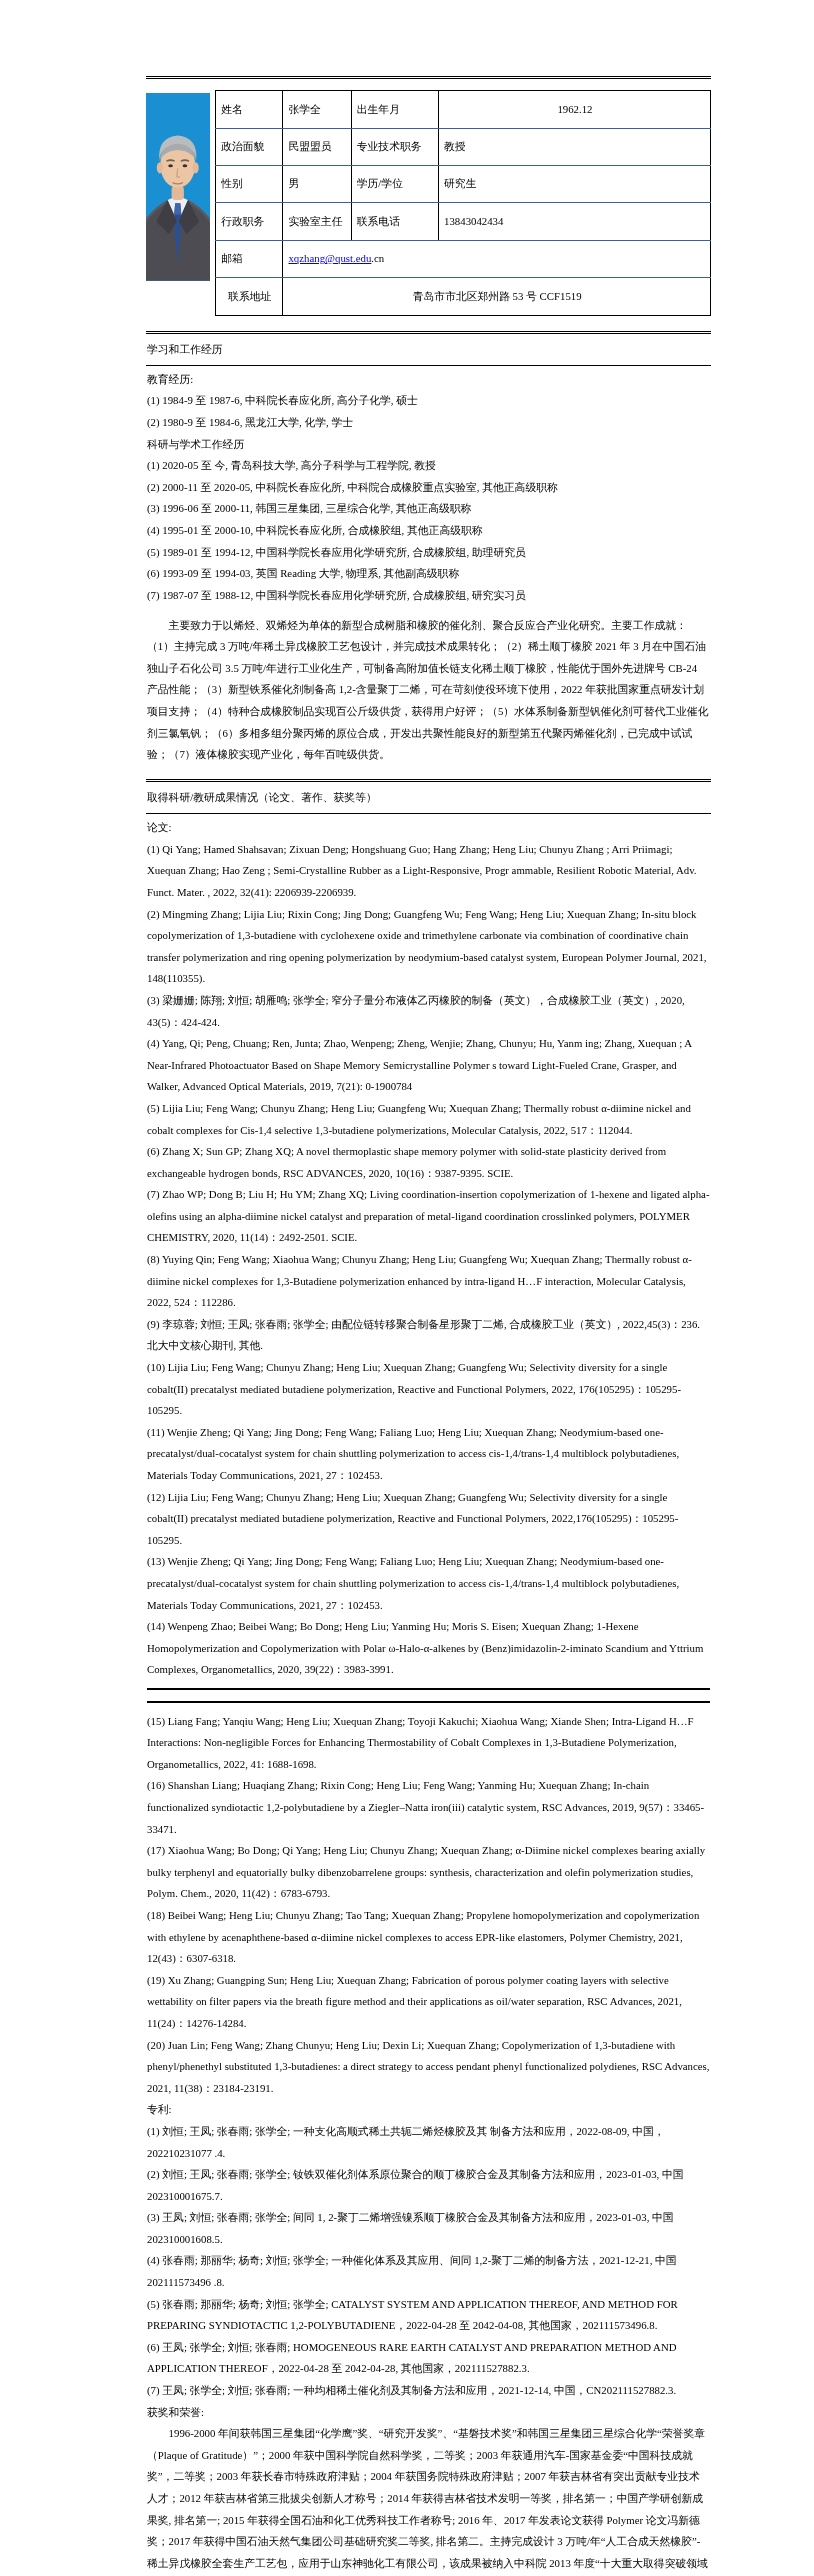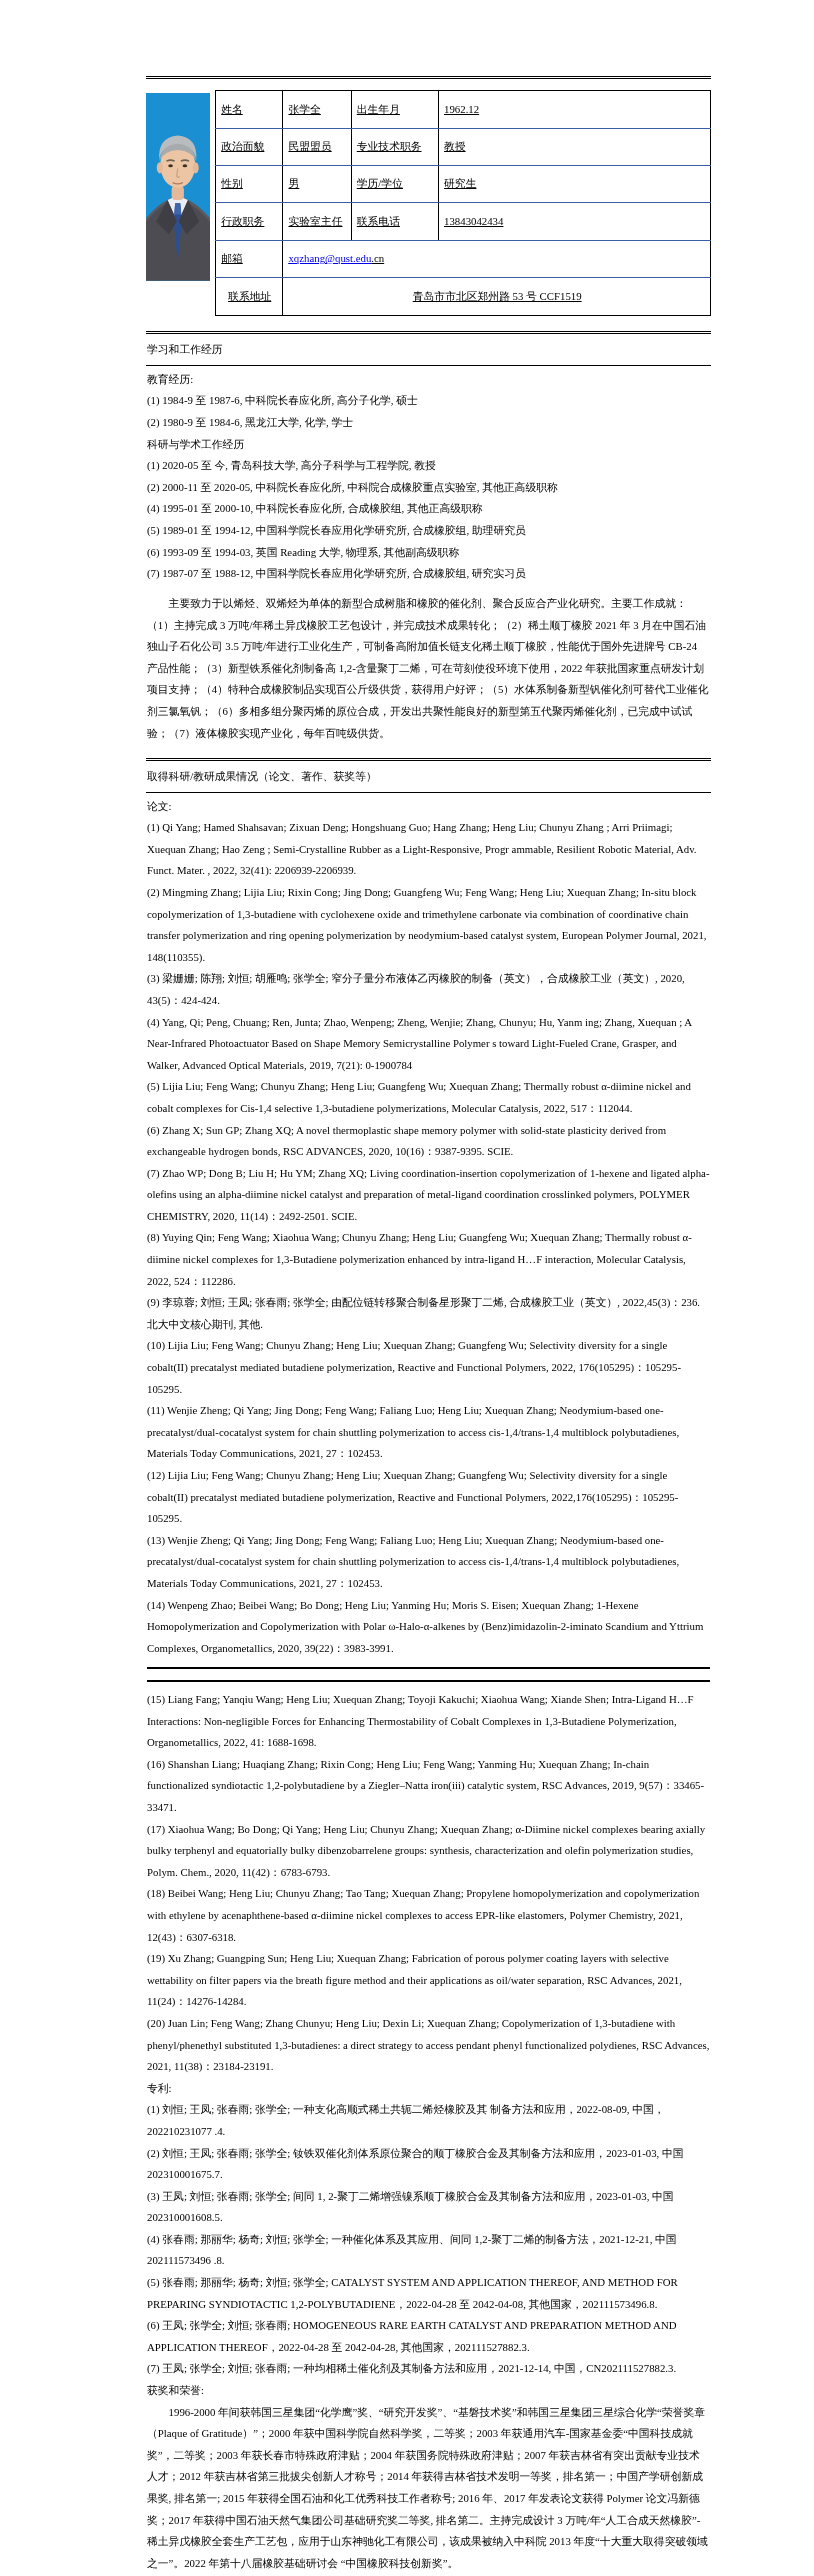--- a/index.html
+++ b/index.html
@@ -14,21 +14,21 @@
     line-height:21.6px;
     overflow:hidden;
   }
   .doc{
     position:absolute;
     left:146px;
     top:76px;
     width:565px;
   }
   
-  .profile-wrap{position:relative;border-top:3.1px double #000;padding:11.3px 0 7.2px 0;min-height:206px;text-decoration:underline;}
+  .profile-wrap{position:relative;border-top:3.1px double #000;padding:11.3px 0 7.2px 0;min-height:206px;}
   .photo{
     position:absolute;left:0;top:14.4px;width:64px;height:188px;
     background:#1a8fd1;overflow:hidden;
   }
   .profile-table{
     margin-left:69px;
     border-collapse:collapse;
     width:496px;
     table-layout:fixed;
   }
@@ -37,21 +37,21 @@
     border-top:1px solid #3a5da8;
     border-bottom:1px solid #3a5da8;
     padding:5.2px 4.1px 5.2px 5.2px;
     height:26px;
     vertical-align:middle;
     white-space:nowrap;
     overflow:hidden;
   }
   .profile-table tr:first-child td{border-top:1px solid #000;}
   .profile-table tr:last-child td{border-bottom:1px solid #000;text-align:center;}
-  .c1{width:57px;} .c2{width:58px;} .c3{width:77px;} .c4{width:auto;}
+  .c1{width:57px;} .c2{width:58px;} .c3{width:77px;} .c4{width:auto;text-align:center;}
   a.email{color:#0000ee;text-decoration:underline;}
   .email-suffix{color:#000;}
   
   .section-head{
     border-top:3.1px double #000;
     border-bottom:1px solid #000;
     padding:5.2px 1px 4.1px 1px;
     margin-top:8.2px;
   }
   .block{padding:3.1px 1px 5.2px 1px;font-family:Liberation Serif, serif;}
@@ -147,20 +147,21 @@
     <div class="block">
       <p>教育经历:</p>
       <div>
           <p>(1) 1984-9 至 1987-6, 中科院长春应化所, 高分子化学, 硕士</p>
           <p>(2) 1980-9 至 1984-6, 黑龙江大学, 化学, 学士</p>
         </div>
       <p>科研与学术工作经历</p>
       <div>
           <p>(1) 2020-05 至 今, 青岛科技大学, 高分子科学与工程学院, 教授</p>
           <p>(2) 2000-11 至 2020-05, 中科院长春应化所, 中科院合成橡胶重点实验室, 其他正高级职称</p>
+          <p>(3) 1996-06 至 2000-11, 韩国三星集团, 三星综合化学, 其他正高级职称</p>
           <p>(4) 1995-01 至 2000-10, 中科院长春应化所, 合成橡胶组, 其他正高级职称</p>
           <p>(5) 1989-01 至 1994-12, 中国科学院长春应用化学研究所, 合成橡胶组, 助理研究员</p>
           <p>(6) 1993-09 至 1994-03, 英国 Reading 大学, 物理系, 其他副高级职称</p>
           <p>(7) 1987-07 至 1988-12, 中国科学院长春应用化学研究所, 合成橡胶组, 研究实习员</p>
         </div>
     </div>
 
     <div class="block">
       <p class="indent">主要致力于以烯烃、双烯烃为单体的新型合成树脂和橡胶的催化剂、聚合反应合产业化研究。主要工作成就：（1）主持完成 3 万吨/年稀土异戊橡胶工艺包设计，并完成技术成果转化；（2）稀土顺丁橡胶 2021 年 3 月在中国石油独山子石化公司 3.5 万吨/年进行工业化生产，可制备高附加值长链支化稀土顺丁橡胶，性能优于国外先进牌号 CB-24 产品性能；（3）新型铁系催化剂制备高 1,2-含量聚丁二烯，可在苛刻使役环境下使用，2022 年获批国家重点研发计划项目支持；（4）特种合成橡胶制品实现百公斤级供货，获得用户好评；（5）水体系制备新型钒催化剂可替代工业催化剂三氯氧钒；（6）多相多组分聚丙烯的原位合成，开发出共聚性能良好的新型第五代聚丙烯催化剂，已完成中试试验；（7）液体橡胶实现产业化，每年百吨级供货。</p>
     </div>

